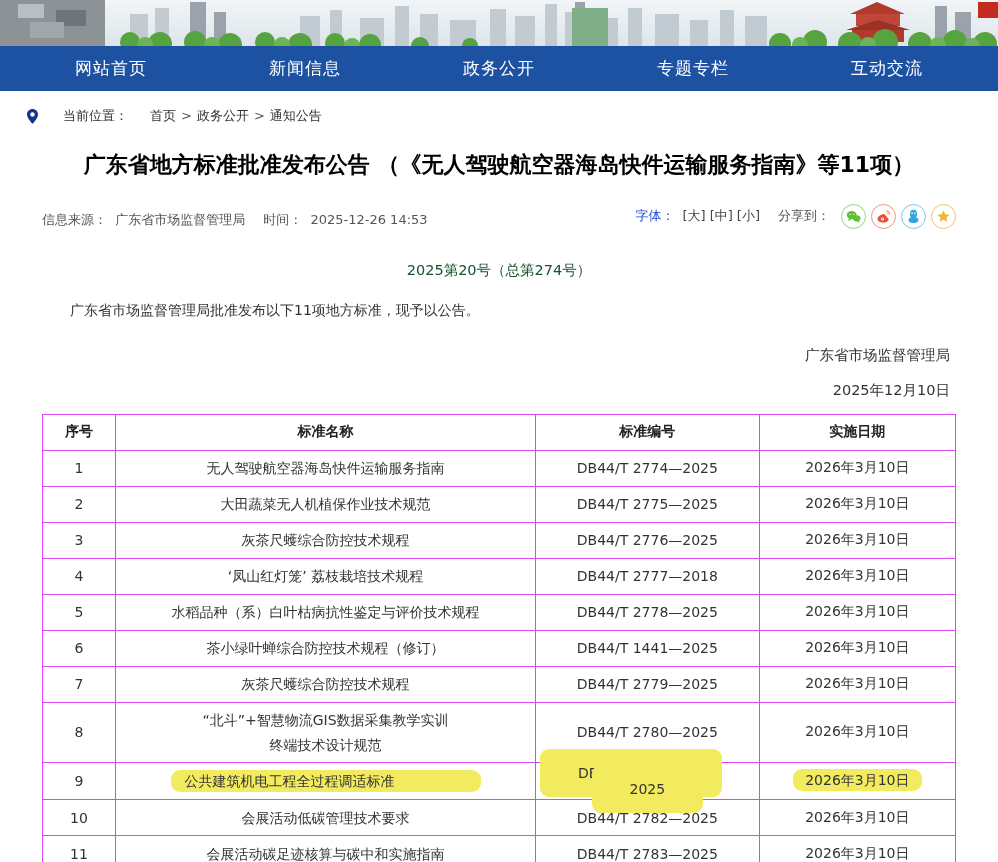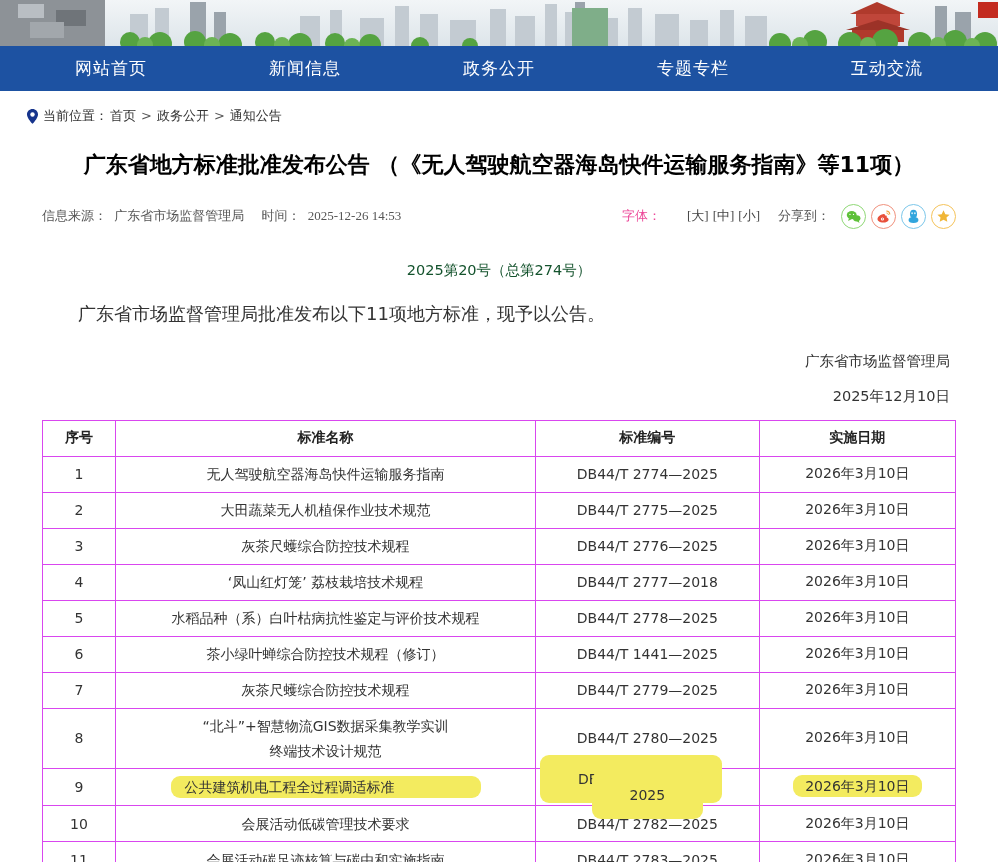--- a/index.html
+++ b/index.html
@@ -19,43 +19,43 @@
   
   .navbar { height:45px; background: var(--nav-blue); display:flex; align-items:stretch; padding:8px 14px; }
   .nav-item {
     flex:1; display:flex; align-items:center; justify-content:center;
     color:#fff; font-size:17px; letter-spacing:1px; cursor:pointer; white-space:nowrap;
   }
 
   .content { padding: 0 42px 30px 42px; }
 
   
-  .breadcrumb { margin:16px 0 6px -18px; font-size:13px; color:#333; display:flex; align-items:flex-end; gap:2px; }
+  .breadcrumb { margin:16px 0 6px -18px; font-size:13px; color:#333; display:flex; align-items:flex-end; gap:22px; }
   .breadcrumb .pin { width:17px; height:17px; flex:0 0 auto; }
   .crumb { cursor:pointer; }
   .crumb-sep { margin:0 5px; color:#555; }
 
   
   .page-title { text-align:center; font-size:22px; font-weight:bold; color:#000; margin:26px 0 24px; line-height:1.3; }
 
   
-  .meta { display:flex; justify-content:space-between; align-items:center; font-size:13px; color:#555; margin: 6px 0 2px; font-family: Liberation Serif, serif; }
+  .meta { display:flex; justify-content:space-between; align-items:flex-end; font-size:13px; color:#555; margin: 6px 0 2px; }
   .meta-left span { margin-right:4px; }
   .meta-left .time-label { margin-left:10px; }
   .meta-right { display:flex; align-items:center; }
-  .meta-right .fs-label { margin-right:24px; color:#ec4899; }
+  .meta-right .fs-label { margin-right:6px; color:#1d4ed8; }
   .fs-btn { margin:0 2px; cursor:pointer; color:#444; }
   .share-label { margin:0 6px 0 16px; color:#555; }
   .share-icon { width:25px; height:25px; border-radius:50%; border:1px solid #ccc;
     display:inline-flex; align-items:center; justify-content:center; margin-left:5px; cursor:pointer; background:#fff; }
   .share-icon svg { width:17px; height:17px; }
 
   
   .doc-no { text-align:center; font-size:14.5px; color:#14532d; margin:32px 0 22px; }
-  .body-text { text-indent:2em; font-size:18px; color:#333; margin:0 0 26px; }
+  .body-text { text-indent:2em; font-size:14px; color:#333; margin:0 0 26px; }
   .issuer { text-align:right; font-size:14.5px; margin:18px 6px 0; }
   .issue-date { text-align:right; font-size:14.5px; margin:16px 6px 14px; }
 
   
   table { width:100%; border-collapse:collapse; table-layout:fixed; }
   th, td { border:1px solid #d946ef; text-align:center; vertical-align:middle;
     font-size:14px; color:#333; padding:2px 4px; height:36px; }
   th { font-weight:bold; color:#222; }
   td .line { margin:5px 0; line-height:1.45; }
   .hl { background:var(--hl); border-radius:9px; padding:3px 12px; box-decoration-break:clone; }

